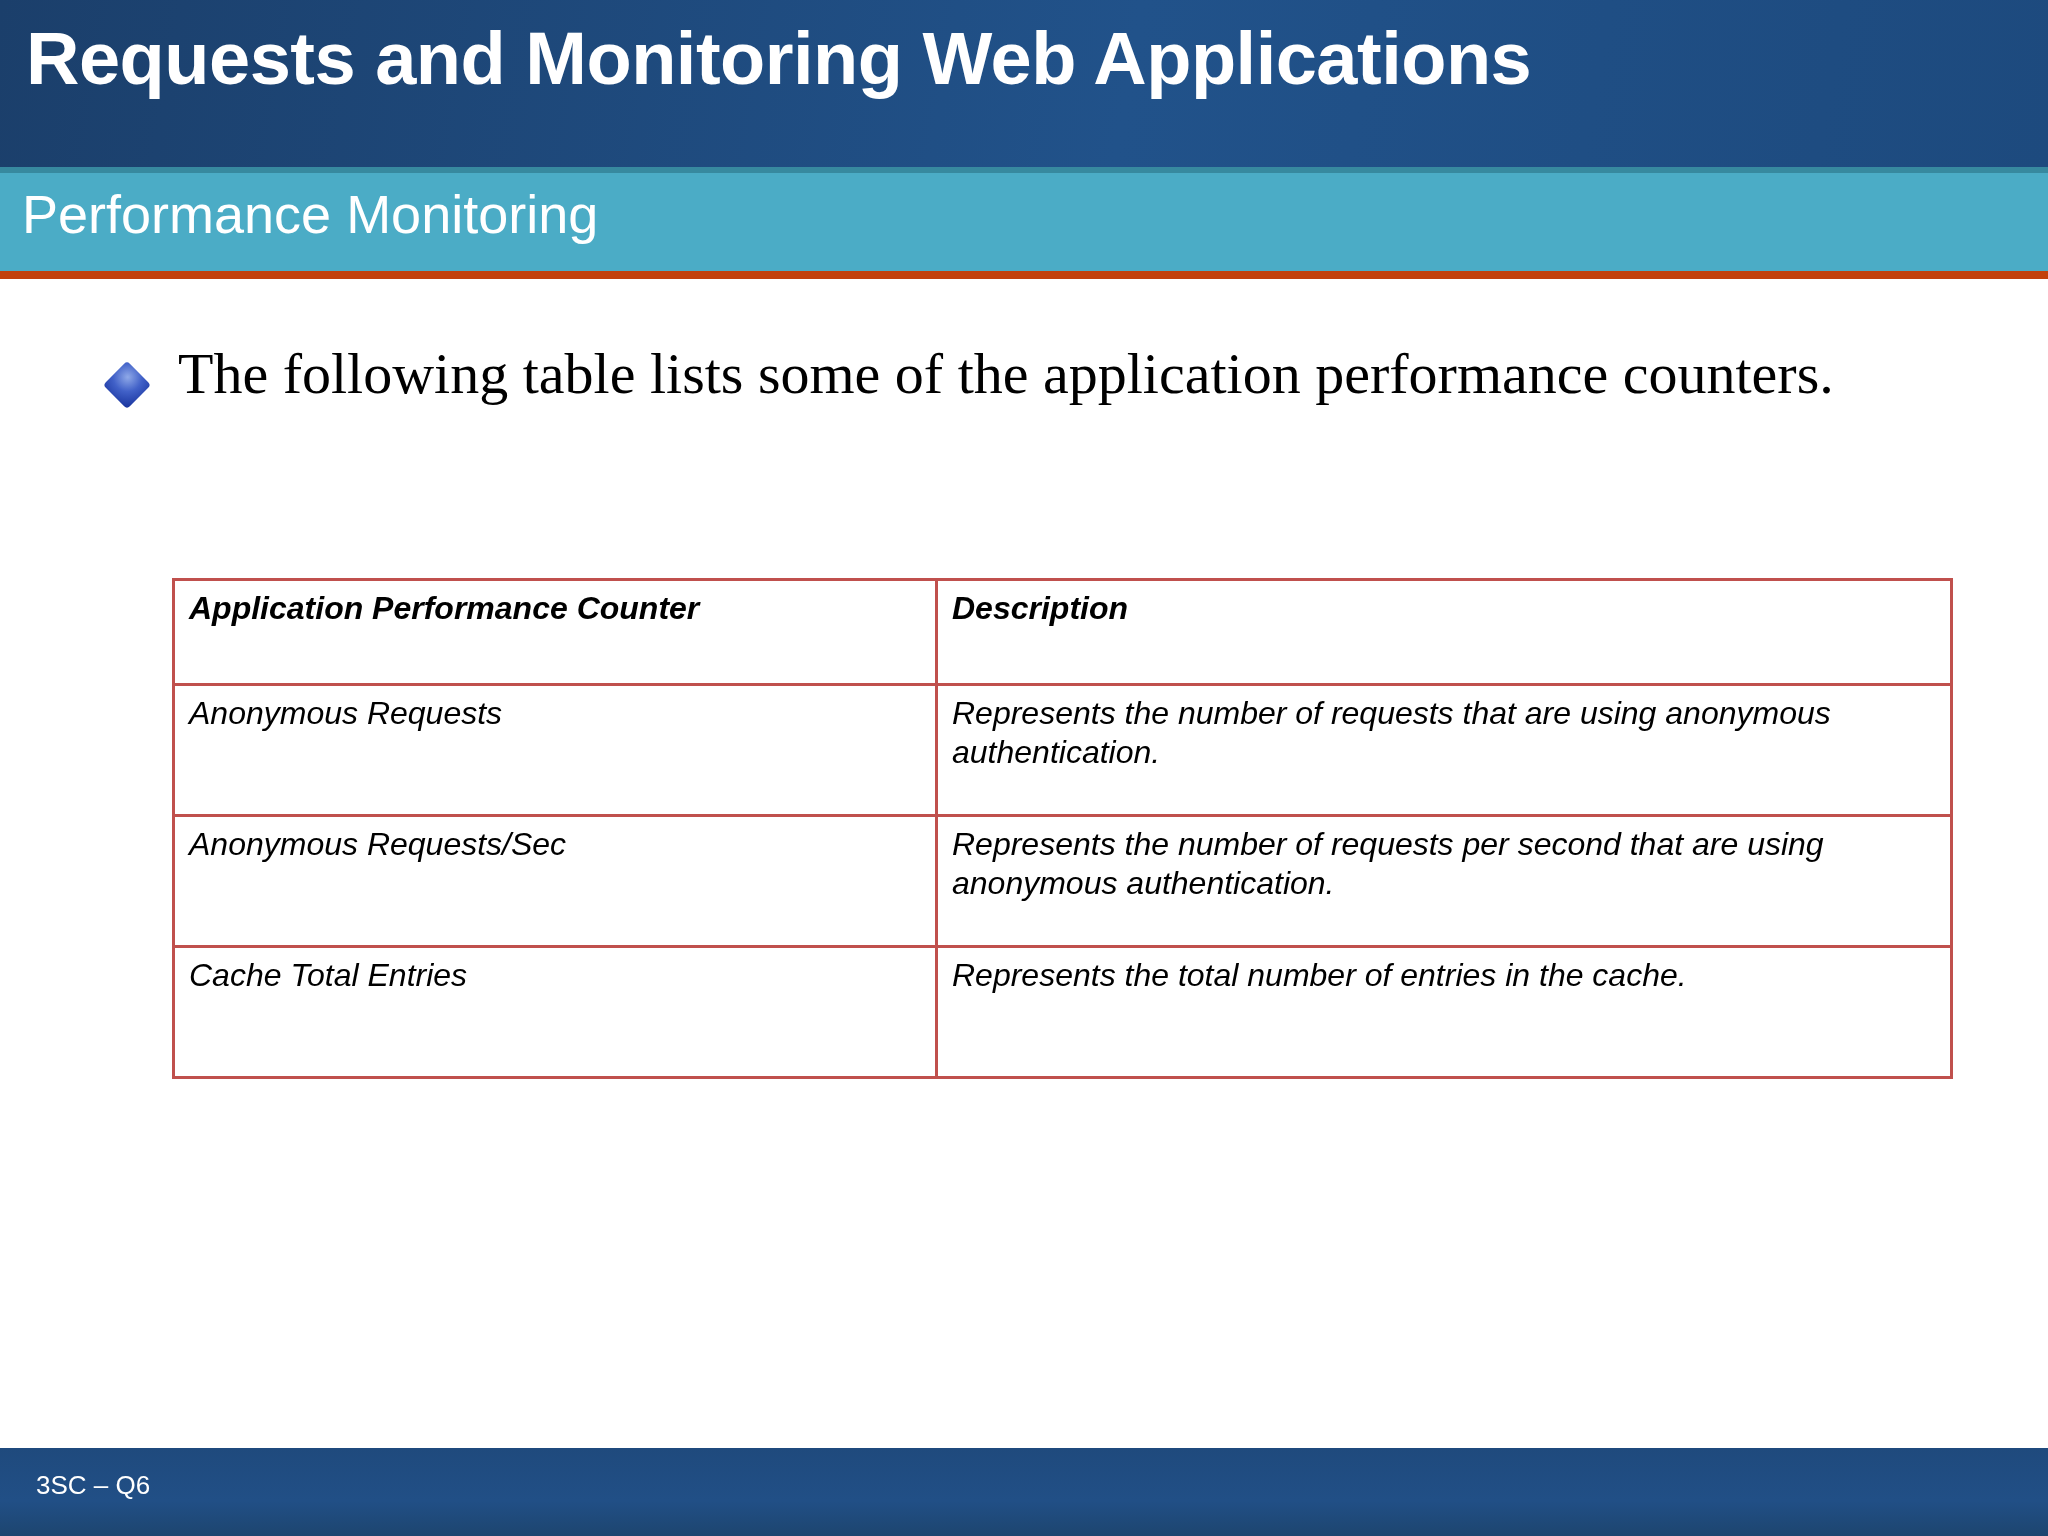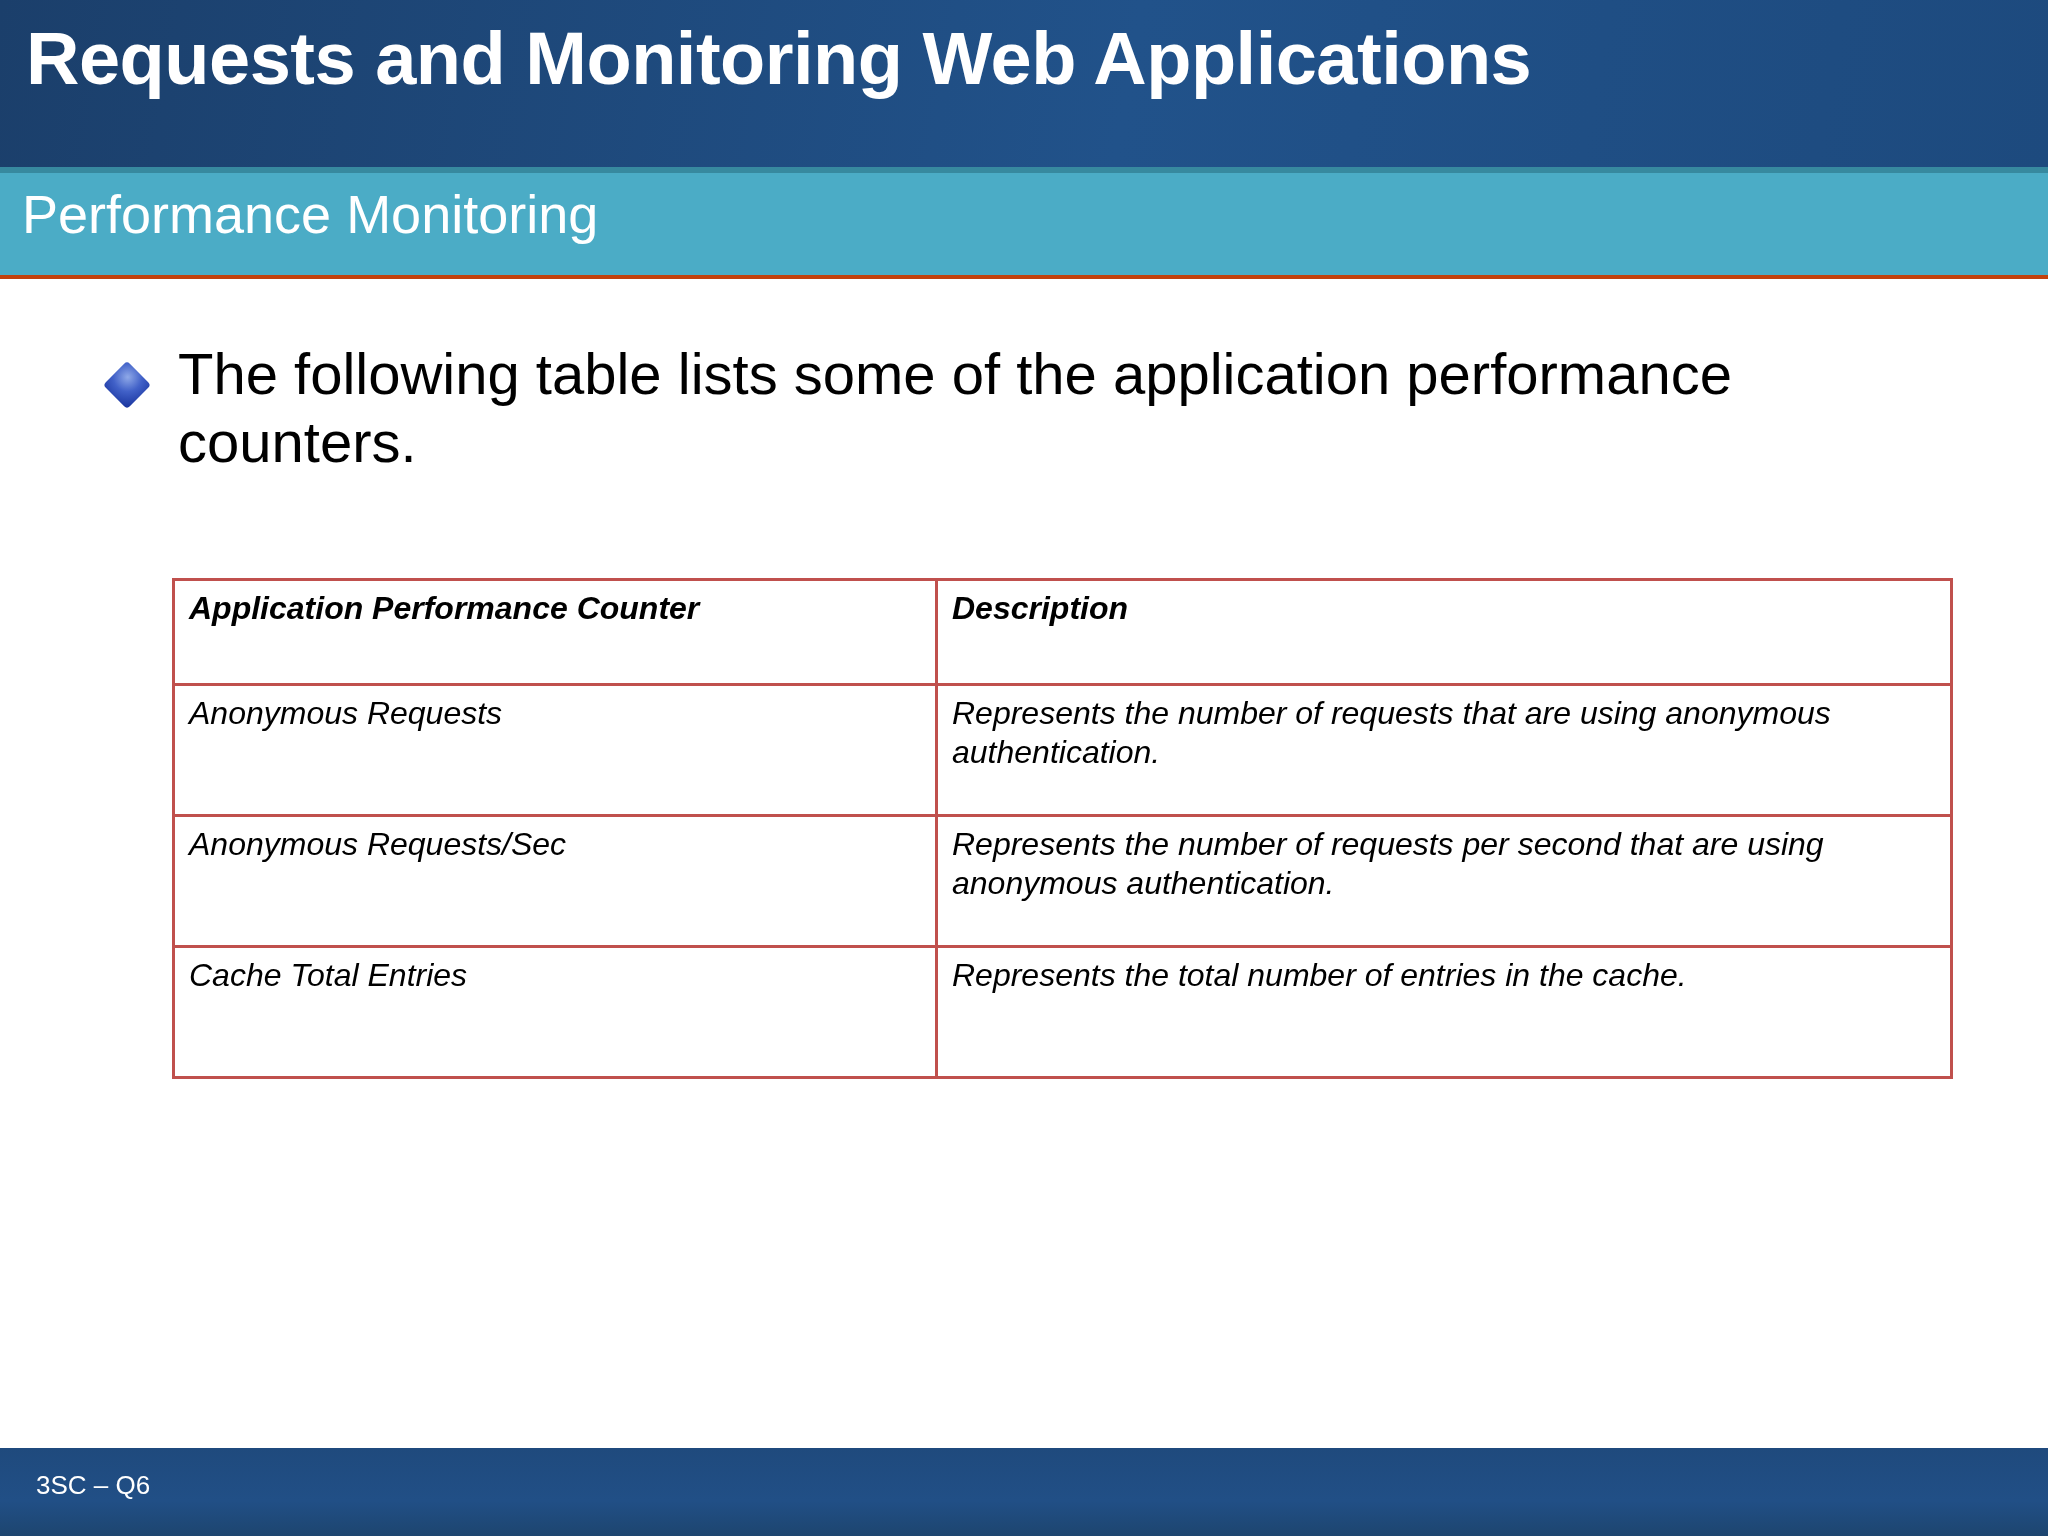--- a/index.html
+++ b/index.html
@@ -39,21 +39,21 @@
 
   
   .subtitle-bar {
     position: absolute;
     left: 0;
     top: 167px;
     width: 2048px;
     height: 112px;
     background: #4bacc6;
     border-top: 6px solid #37899f;
-    border-bottom: 4px solid #c2410c;
+    border-bottom: 8px solid #c2410c;
     box-sizing: border-box;
   }
   .subtitle-text {
     position: absolute;
     left: 22px;
     top: 12px;
     font-size: 54px;
     color: #ffffff;
     white-space: nowrap;
     line-height: 1.1;
@@ -75,20 +75,21 @@
     background: radial-gradient(circle at 35% 32%, #8fa9e8 0%, #4161c8 45%, #15309a 100%);
     transform: rotate(45deg);
     border-radius: 4px;
   }
   .bullet-text {
     margin-left: 68px;
     font-size: 58px;
     color: #000000;
     line-height: 1.18;
     max-width: 1800px;
+    font-family: Liberation Serif, serif;
   }
 
   
   .perf-table {
     position: absolute;
     left: 172px;
     top: 578px;
     width: 1778px;
     border-collapse: collapse;
     table-layout: fixed;

